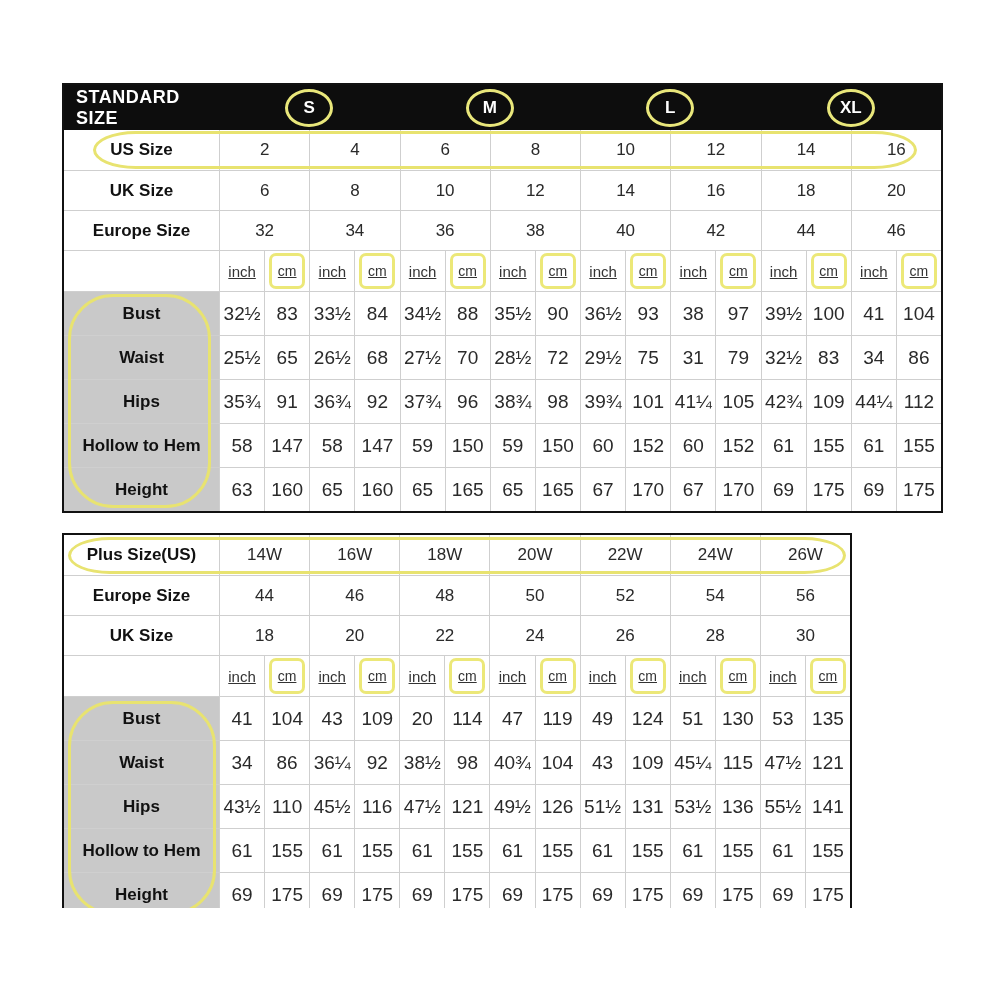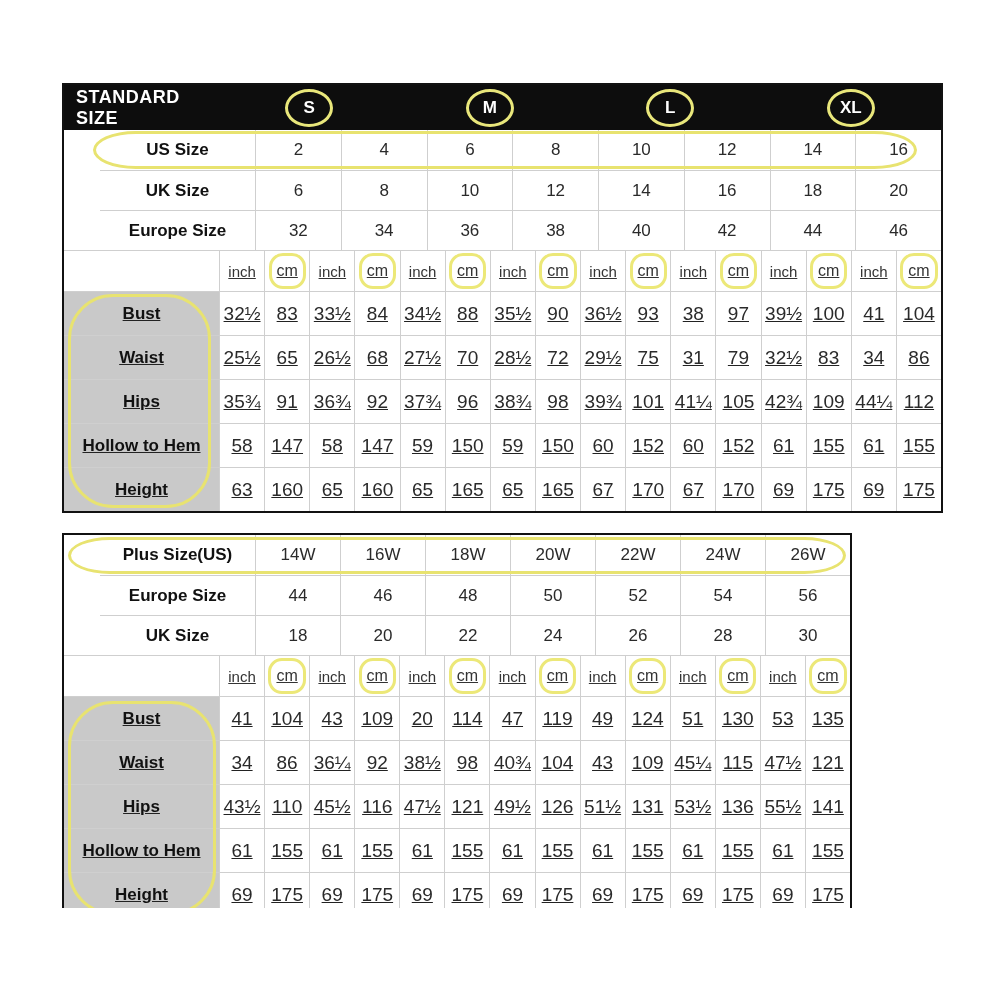--- a/index.html
+++ b/index.html
@@ -15,23 +15,23 @@
   .trow { display:grid; position:relative; }
   #table1 .trow { grid-template-columns:155px repeat(16,1fr); }
   #table2 .trow { grid-template-columns:155px repeat(14,1fr); }
 
   .tcell { display:flex; align-items:center; justify-content:center;
     border-left:1px solid #cfcfcf; border-top:1px solid #cfcfcf;
     font-size:17px; color:#2a2a2a; white-space:nowrap; }
   .trow .tcell:first-child { border-left:none; }
   .trow:first-child .tcell { border-top:none; }
 
-  .size-row { height:40px;margin-left:36px; }
+  .size-row { height:40px; }
   .unit-row { height:41px; }
-  .meas-row { height:44px;text-decoration:underline; }
+  .meas-row { height:44px; }
   .label-cell { font-weight:bold; font-size:17px; color:#111; }
   .gray { background:#c9c9c9; }
   .size-cell { font-size:17px; }
   .meas-cell { font-size:19px; }
   .unit-cell { font-size:15px; color:#333;text-decoration:underline; }
 
   
   .black-header { display:grid; grid-template-columns:155px repeat(4,1fr);
     background:#0d0d0d; height:45px; align-items:center; }
   .header-title { color:#fff; font-weight:bold; font-size:18px;
@@ -44,22 +44,22 @@
   
   .hl { position:absolute; border:3px solid #e8e370; pointer-events:none; z-index:5; }
   .hl-oval { border-radius:45px / 20px; }
   .hl-rect { border-radius:45px; }
   #hl-us-row   { left:29px;  top:46px;  width:824px; height:38px; }
   #hl-plus-row { left:4px;   top:2px;   width:778px; height:37px; }
   #hl-labels1  { left:4px;   top:209px; width:143px; height:214px; }
   #hl-labels2  { left:4px;   top:166px; width:148px; height:214px; }
 
   .unit-box { display:inline-flex; align-items:center; justify-content:center;
-    border:3px solid #ece878; border-radius:14px; min-width:36px; height:36px;
-    padding:0 5px; font-size:16px; color:#333; }
+    border:3px solid #ece878; border-radius:7px; min-width:36px; height:36px;
+    padding:0 5px; font-size:14px; color:#333; }
 
   
   .tips { position:absolute; left:855px; top:805px; width:145px;
     color:#d85f6e; font-size:13.5px; line-height:1.48; }
   .tips .tline { white-space:nowrap; }
 </style>
 </head>
 <body>
 
 <div class="stage">

